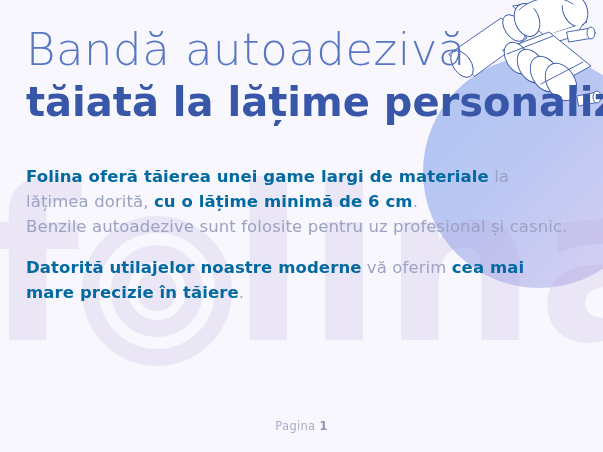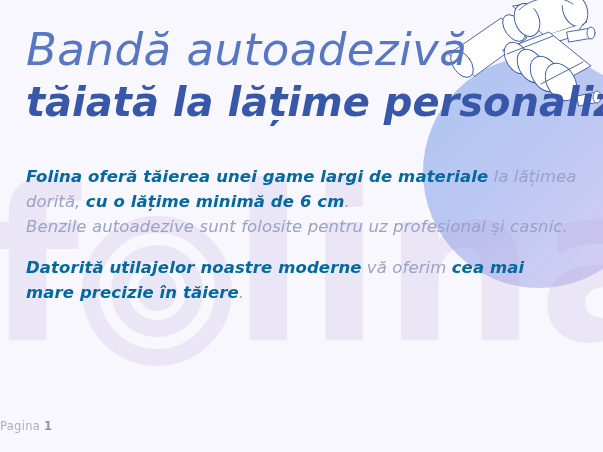--- a/index.html
+++ b/index.html
@@ -81,21 +81,20 @@
     width: 162px;
     height: 120px;
     z-index: 3;
   }
 
   
   .content {
     position: relative;
     z-index: 4;
     padding: 24px 26px 0 26px;
-    font-style: italic;
   }
 
   .title-1 {
     font-size: 45px;
     line-height: 52px;
     font-weight: 300;
     color: #5776c4;
     letter-spacing: .5px;
     white-space: nowrap;
   }
@@ -128,20 +127,21 @@
     color: #0369a1;
     font-weight: 700;
   }
 
   .footer {
     position: absolute;
     z-index: 4;
     left: 0;
     right: 0;
     bottom: 19px;
+    text-align: center;
     font-size: 11.5px;
     color: #a9aec9;
     letter-spacing: .3px;
   }
   .footer b { color: #8d93b4; font-weight: 700; }
 </style>
 </head>
 <body>
 
 <div class="page">

